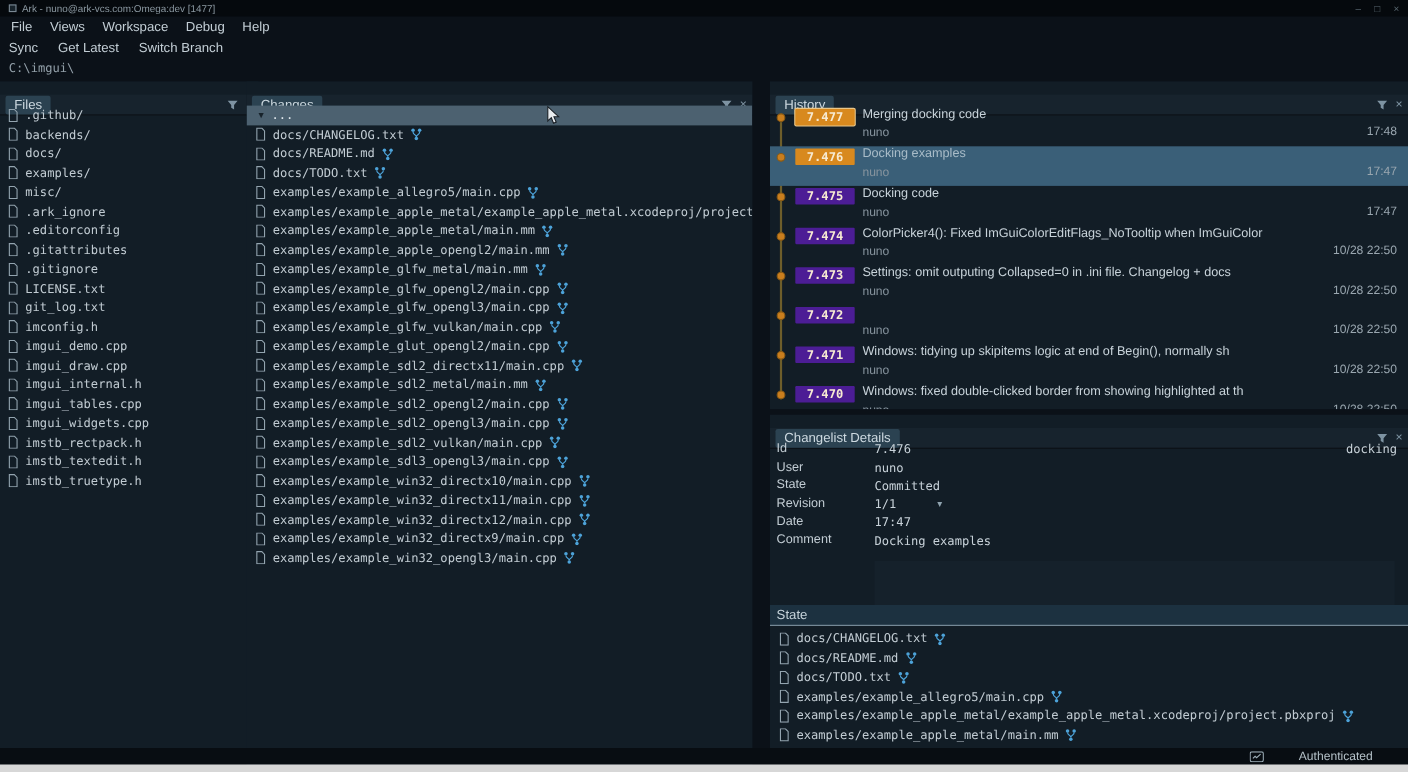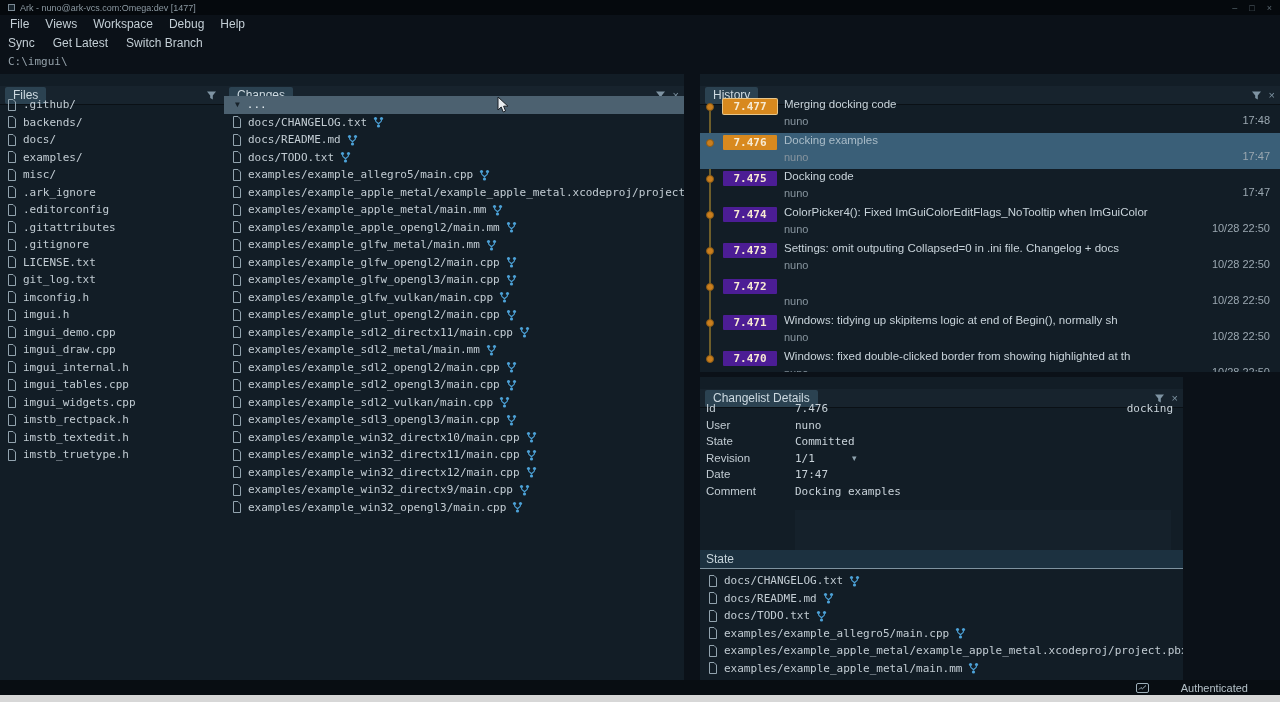--- a/index.html
+++ b/index.html
@@ -36,21 +36,21 @@
     background:#17232d; border-bottom:1px solid #0a1015;
     display:flex; align-items:center; padding:0 5px;margin-top:12px; }
   .panel-tab { background:#2b4251; color:#cdd9e0; font-size:12px;
     padding:0 8px; line-height:17px; border-radius:2px; cursor:pointer; }
   .header-icons { margin-left:auto; display:flex; align-items:center; gap:7px; }
   .hicon { cursor:pointer; display:inline-flex; align-items:center; color:#7e93a2; font-size:11px; line-height:11px; }
 
   .files-panel   { left:0;    top:74px;  width:235px; height:606px; }
   .changes-panel { left:224px;top:74px;  width:460px; height:694px; }
   .history-panel { left:700px;top:74px;  width:580px; height:298px; }
-  .details-panel { left:700px;top:377px; width:483px; height:303px;text-align:center; }
+  .details-panel { left:700px;top:377px; width:580px; height:303px;text-align:center; }
 
   
   .file-tree { position:absolute; top:19px; left:0; right:0; bottom:0; padding-top:3px; overflow:hidden;text-align:center; }
   .tree-item { height:17.5px; display:flex; align-items:center; gap:6px;
     padding-left:7px; font-size:11px; color:#c2ccd3; white-space:nowrap; cursor:pointer; }
   .icon-wrap { display:inline-flex; flex-shrink:0; }
 
   
   .changes-list { position:absolute; top:19px; left:0; right:0; bottom:10px; padding-top:3px; overflow:hidden; }
   .changes-root-row { height:17.5px; background:#4c6170; display:flex; align-items:center;
@@ -259,28 +259,20 @@
         <div class="tree-item">
           <span class="icon-wrap">
             <svg width="10" height="12" viewBox="0 0 10 12">
               <path d="M1.5 0.5 H6 L8.5 3 V11.5 H1.5 Z" fill="none" stroke="#93a4af" stroke-width="1"></path>
             </svg>
           </span>
           <span>imconfig.h</span>
         </div>
 
 
-        <div class="tree-item">
-          <span class="icon-wrap">
-            <svg width="10" height="12" viewBox="0 0 10 12">
-              <path d="M1.5 0.5 H6 L8.5 3 V11.5 H1.5 Z" fill="none" stroke="#93a4af" stroke-width="1"></path>
-            </svg>
-          </span>
-          <span>imgui.h</span>
-        </div>
 
         <div class="tree-item">
           <span class="icon-wrap">
             <svg width="10" height="12" viewBox="0 0 10 12">
               <path d="M1.5 0.5 H6 L8.5 3 V11.5 H1.5 Z" fill="none" stroke="#93a4af" stroke-width="1"></path>
             </svg>
           </span>
           <span>imgui_demo.cpp</span>
         </div>
 

